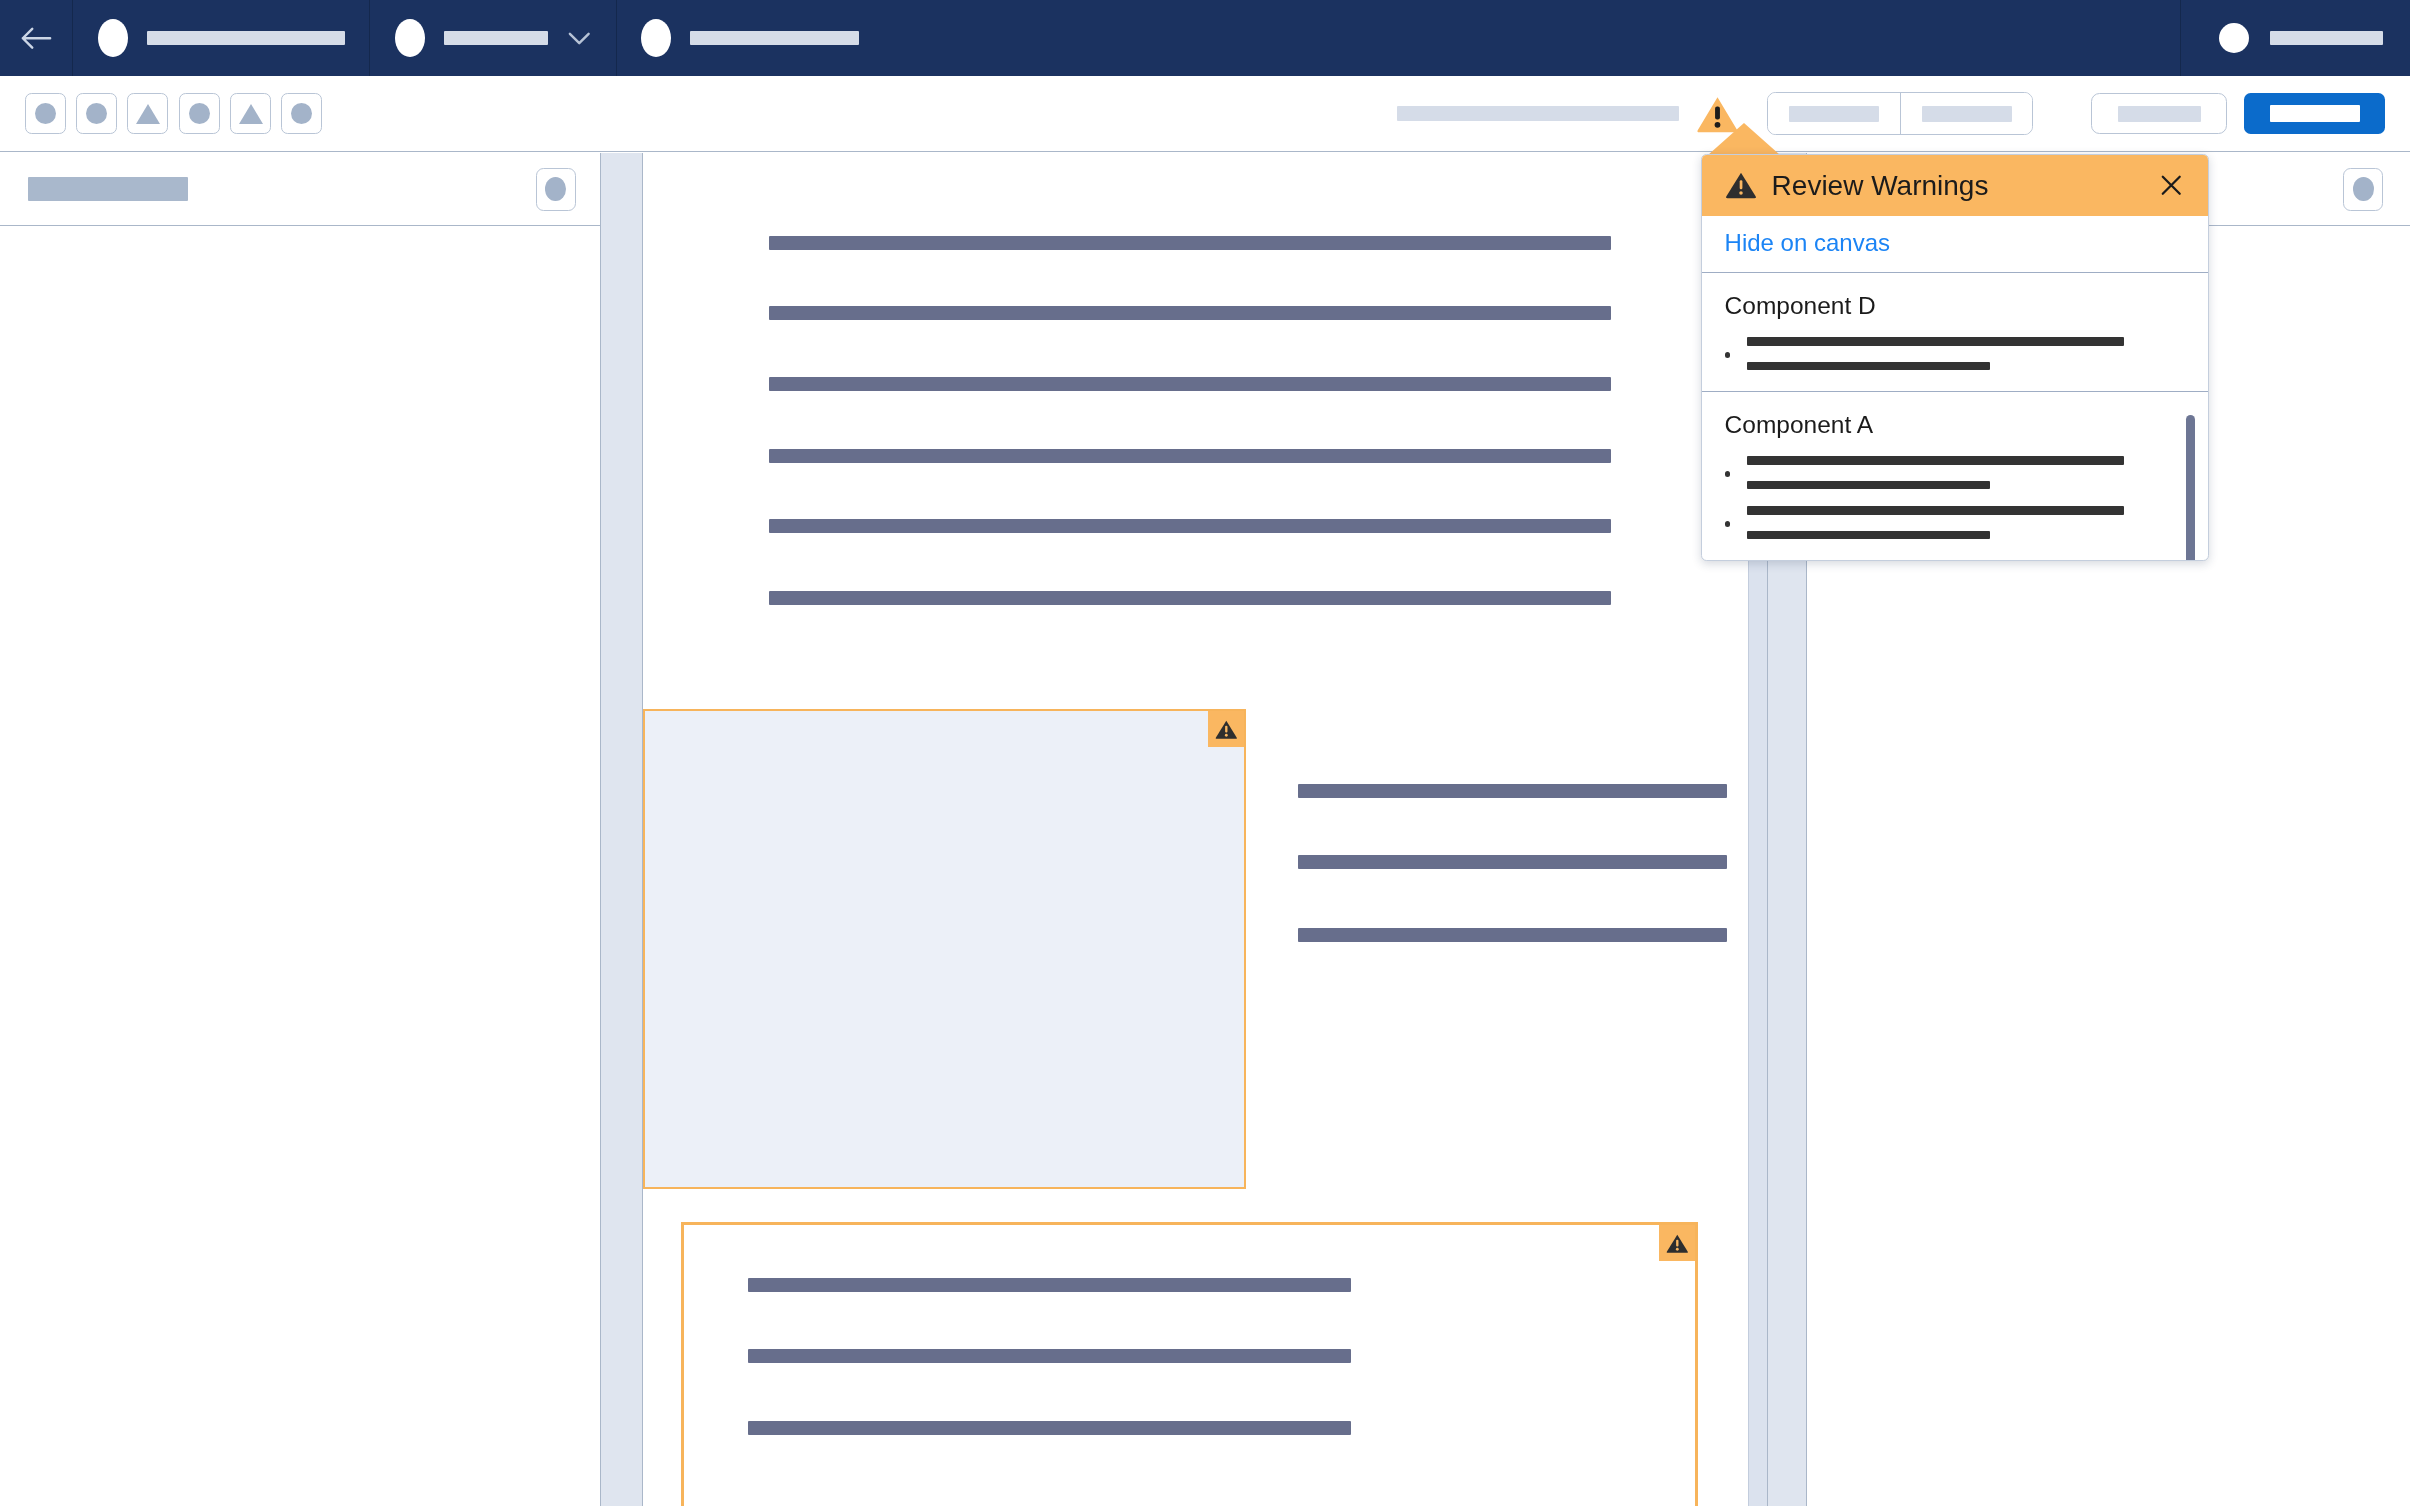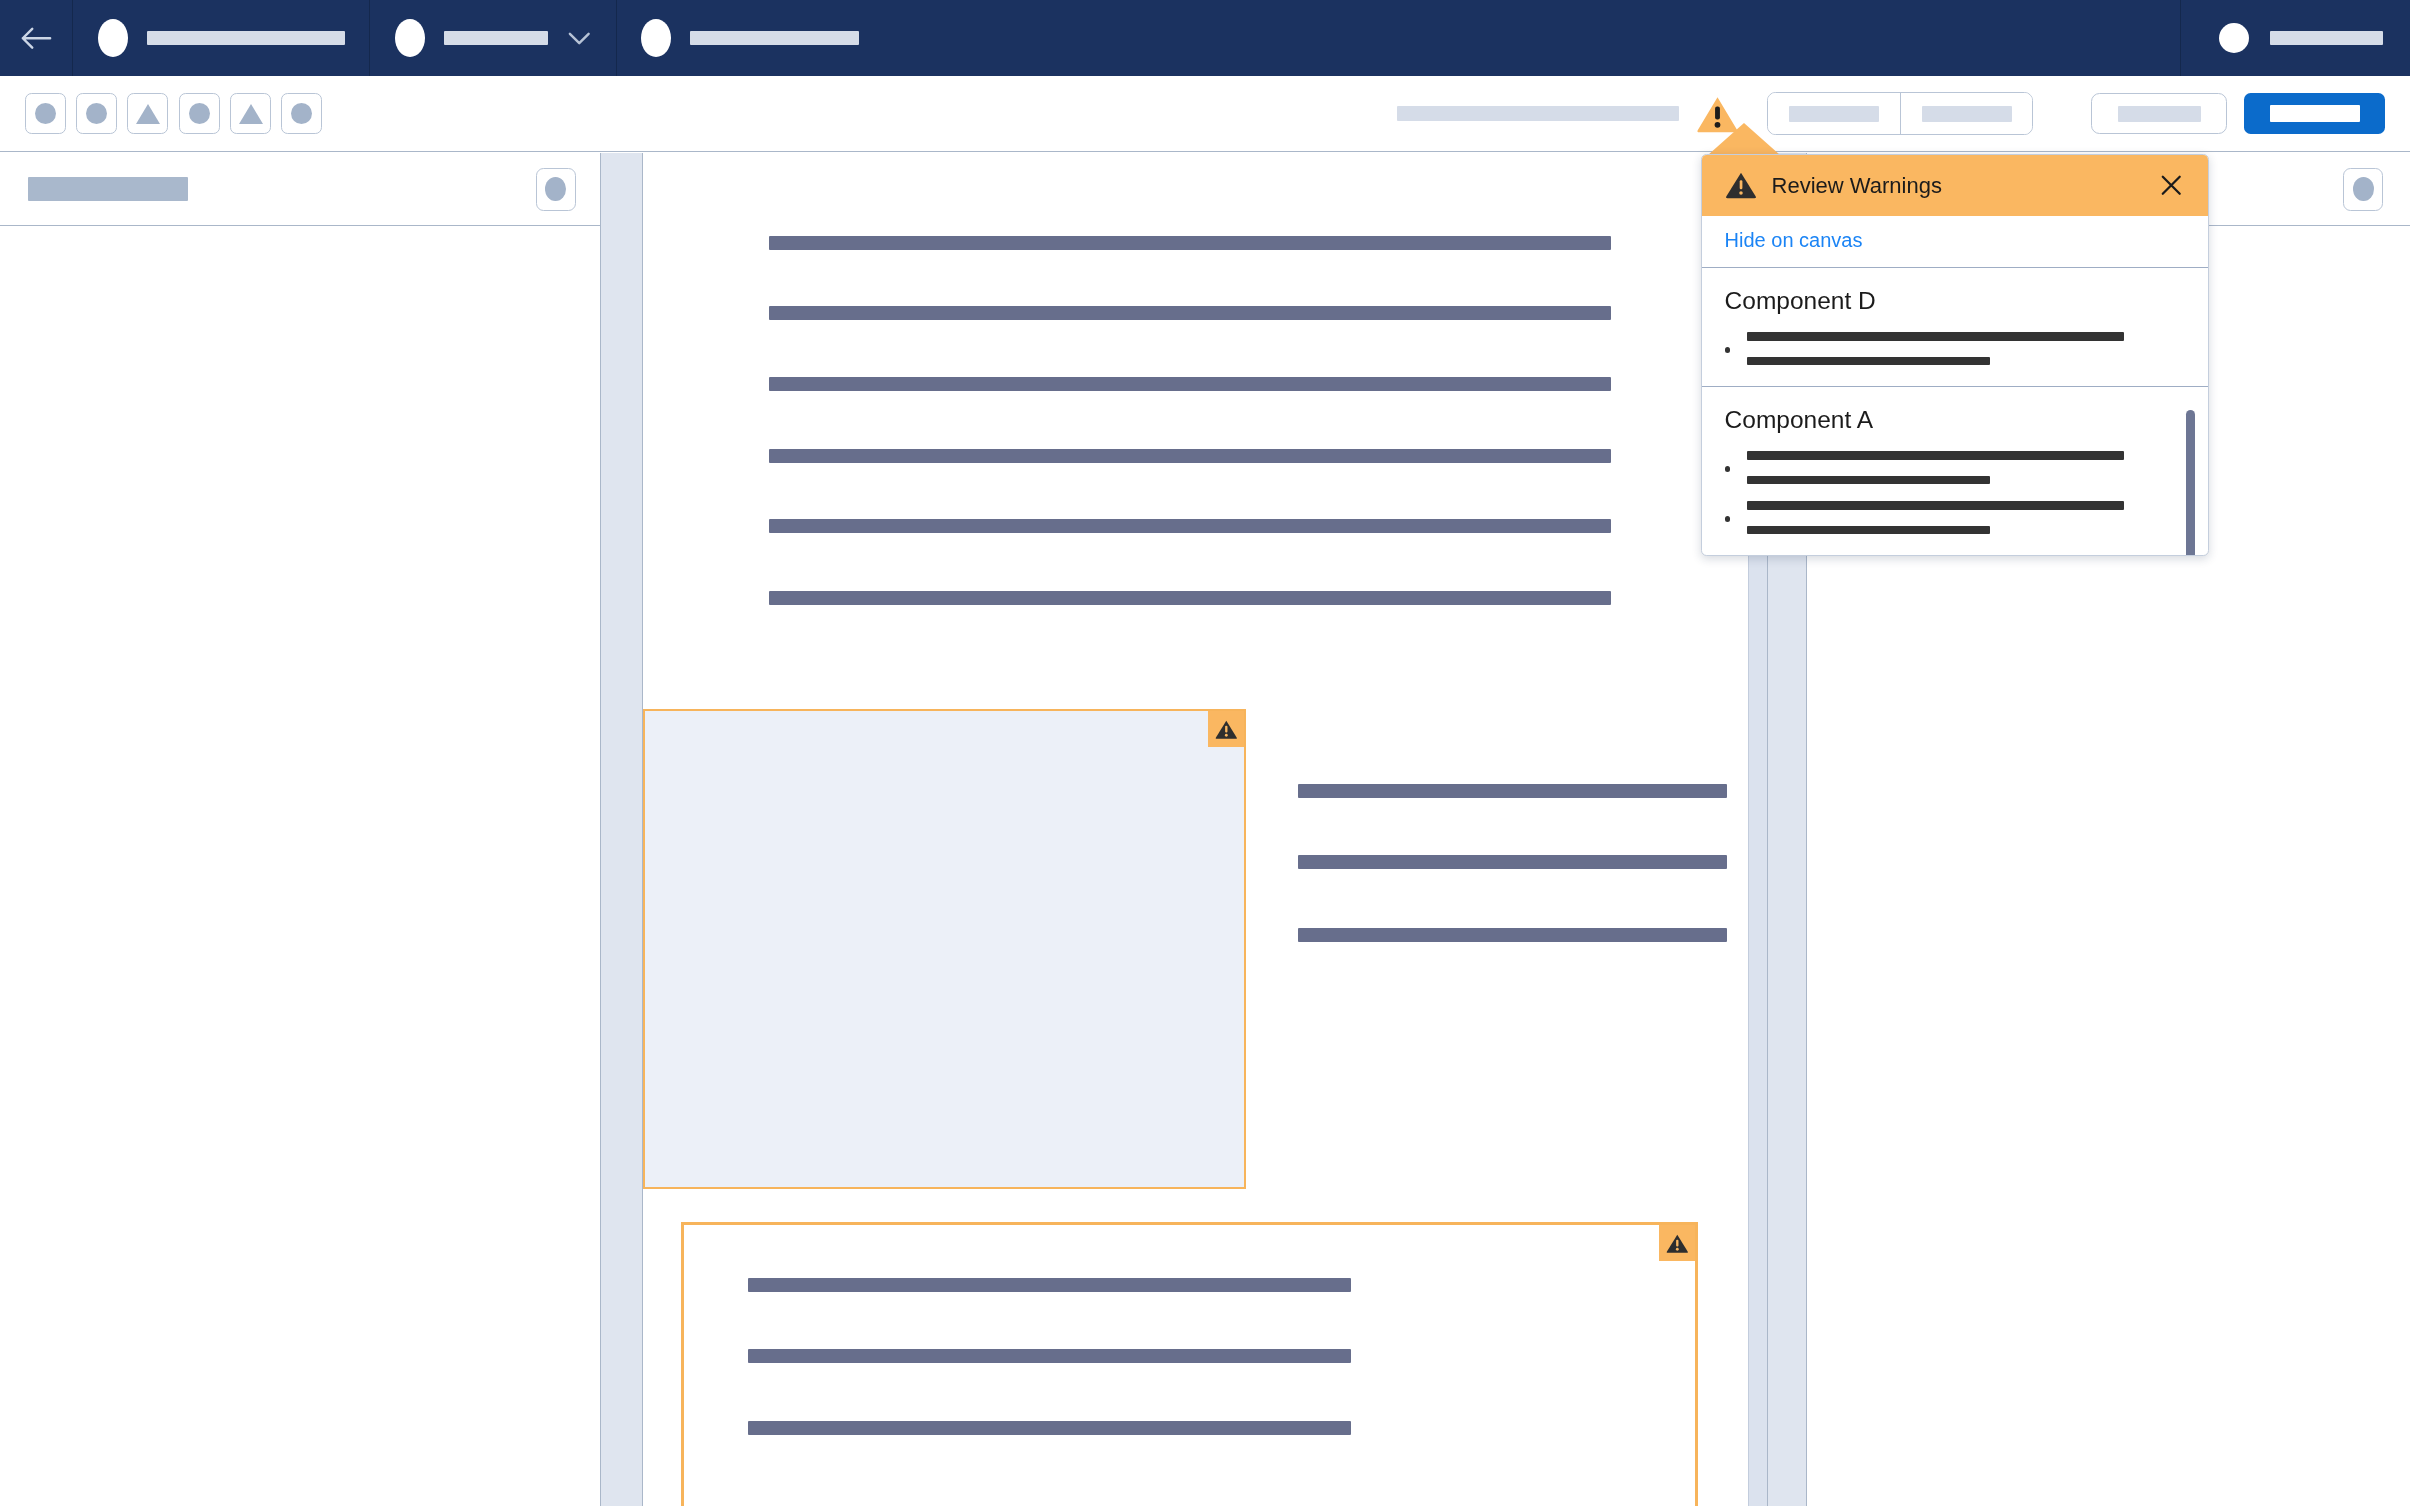--- a/index.html
+++ b/index.html
@@ -218,30 +218,30 @@
     z-index: 70;
     overflow: hidden;
   }
   .pop-header {
     background: #fab761;
     height: 61px;
     display: flex; align-items: center;
     padding: 0 21px 0 22.6px;
     gap: 15px;
   }
-  .pop-title { font-size: 22px; color: #1b1b1b; flex: 1 1 auto; }
+  .pop-title { font-size: 28px; color: #1b1b1b; flex: 1 1 auto; }
   .pop-close {
     width: 32px; height: 32px;
     display: flex; align-items: center; justify-content: center;
   }
   .pop-link-row {
     padding: 13px 22.6px 15px 22.6px;
     border-bottom: 1.9px solid #9fadc4;
   }
-  .pop-link { font-size: 20px; color: #1b84f5; }
+  .pop-link { font-size: 24px; color: #1b84f5; }
   .pop-section {
     position: relative;
     padding: 19px 22.6px 21px 22.6px;
   }
   .pop-section + .pop-section { border-top: 1.9px solid #9fadc4; }
   .pop-section-title { font-size: 24.5px; color: #1b1b1b; margin-bottom: 13px; }
   .pop-item { display: flex; gap: 17px; margin-top: 17px; }
   .pop-bullet { width: 5.6px; height: 5.6px; border-radius: 50%; background: #333; margin-top: 15px; flex: 0 0 auto; }
   .pop-lines { flex: 1 1 auto; }
   .pop-line { height: 8.5px; background: #333333; border-radius: 0.9px; }

